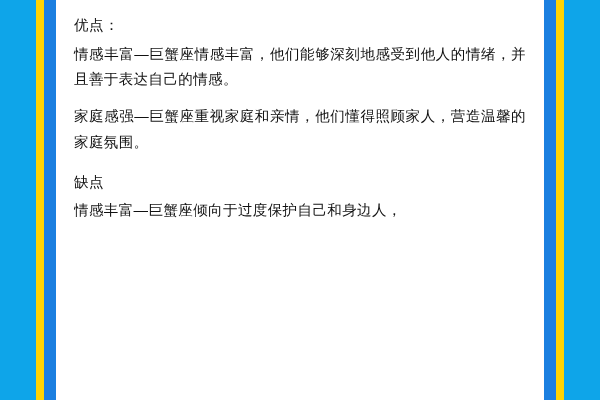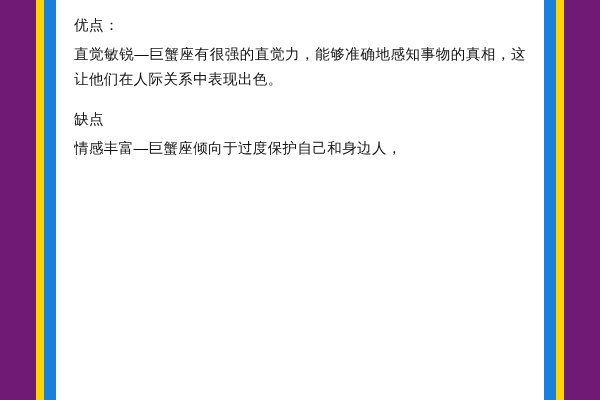--- a/index.html
+++ b/index.html
@@ -10,21 +10,21 @@
     width: 600px;
     height: 400px;
     overflow: hidden;
     background: #f6c6cd;
     font-family: "Liberation Sans", sans-serif;
   }
   .page {
     position: relative;
     width: 600px;
     height: 400px;
-    background: #701a75;
+    background: #0ea5e9;
     box-sizing: border-box;
     text-decoration: underline;
   }
   
   .frame-yellow {
     position: absolute;
     left: 36px;
     top: 0;
     width: 528px;
     height: 400px;
@@ -82,21 +82,22 @@
 </head>
 <body>
 
 <div class="page">
   <div class="frame-yellow">
     <div class="frame-blue">
       <div class="card">
         <div class="content">
 
           <p class="heading">优点：</p>
-          <p class="para">直觉敏锐—巨蟹座有很强的直觉力，能够准确地感知事物的真相，这让他们在人际关系中表现出色。</p>
+          <p class="para">情感丰富—巨蟹座情感丰富，他们能够深刻地感受到他人的情绪，并且善于表达自己的情感。</p>
+          <p class="para">家庭感强—巨蟹座重视家庭和亲情，他们懂得照顾家人，营造温馨的家庭氛围。</p>
 
           <p class="heading section-gap">缺点</p>
           <p class="para clipped">情感丰富—巨蟹座倾向于过度保护自己和身边人，</p>
 
         </div>
       </div>
     </div>
   </div>
 </div>
 

